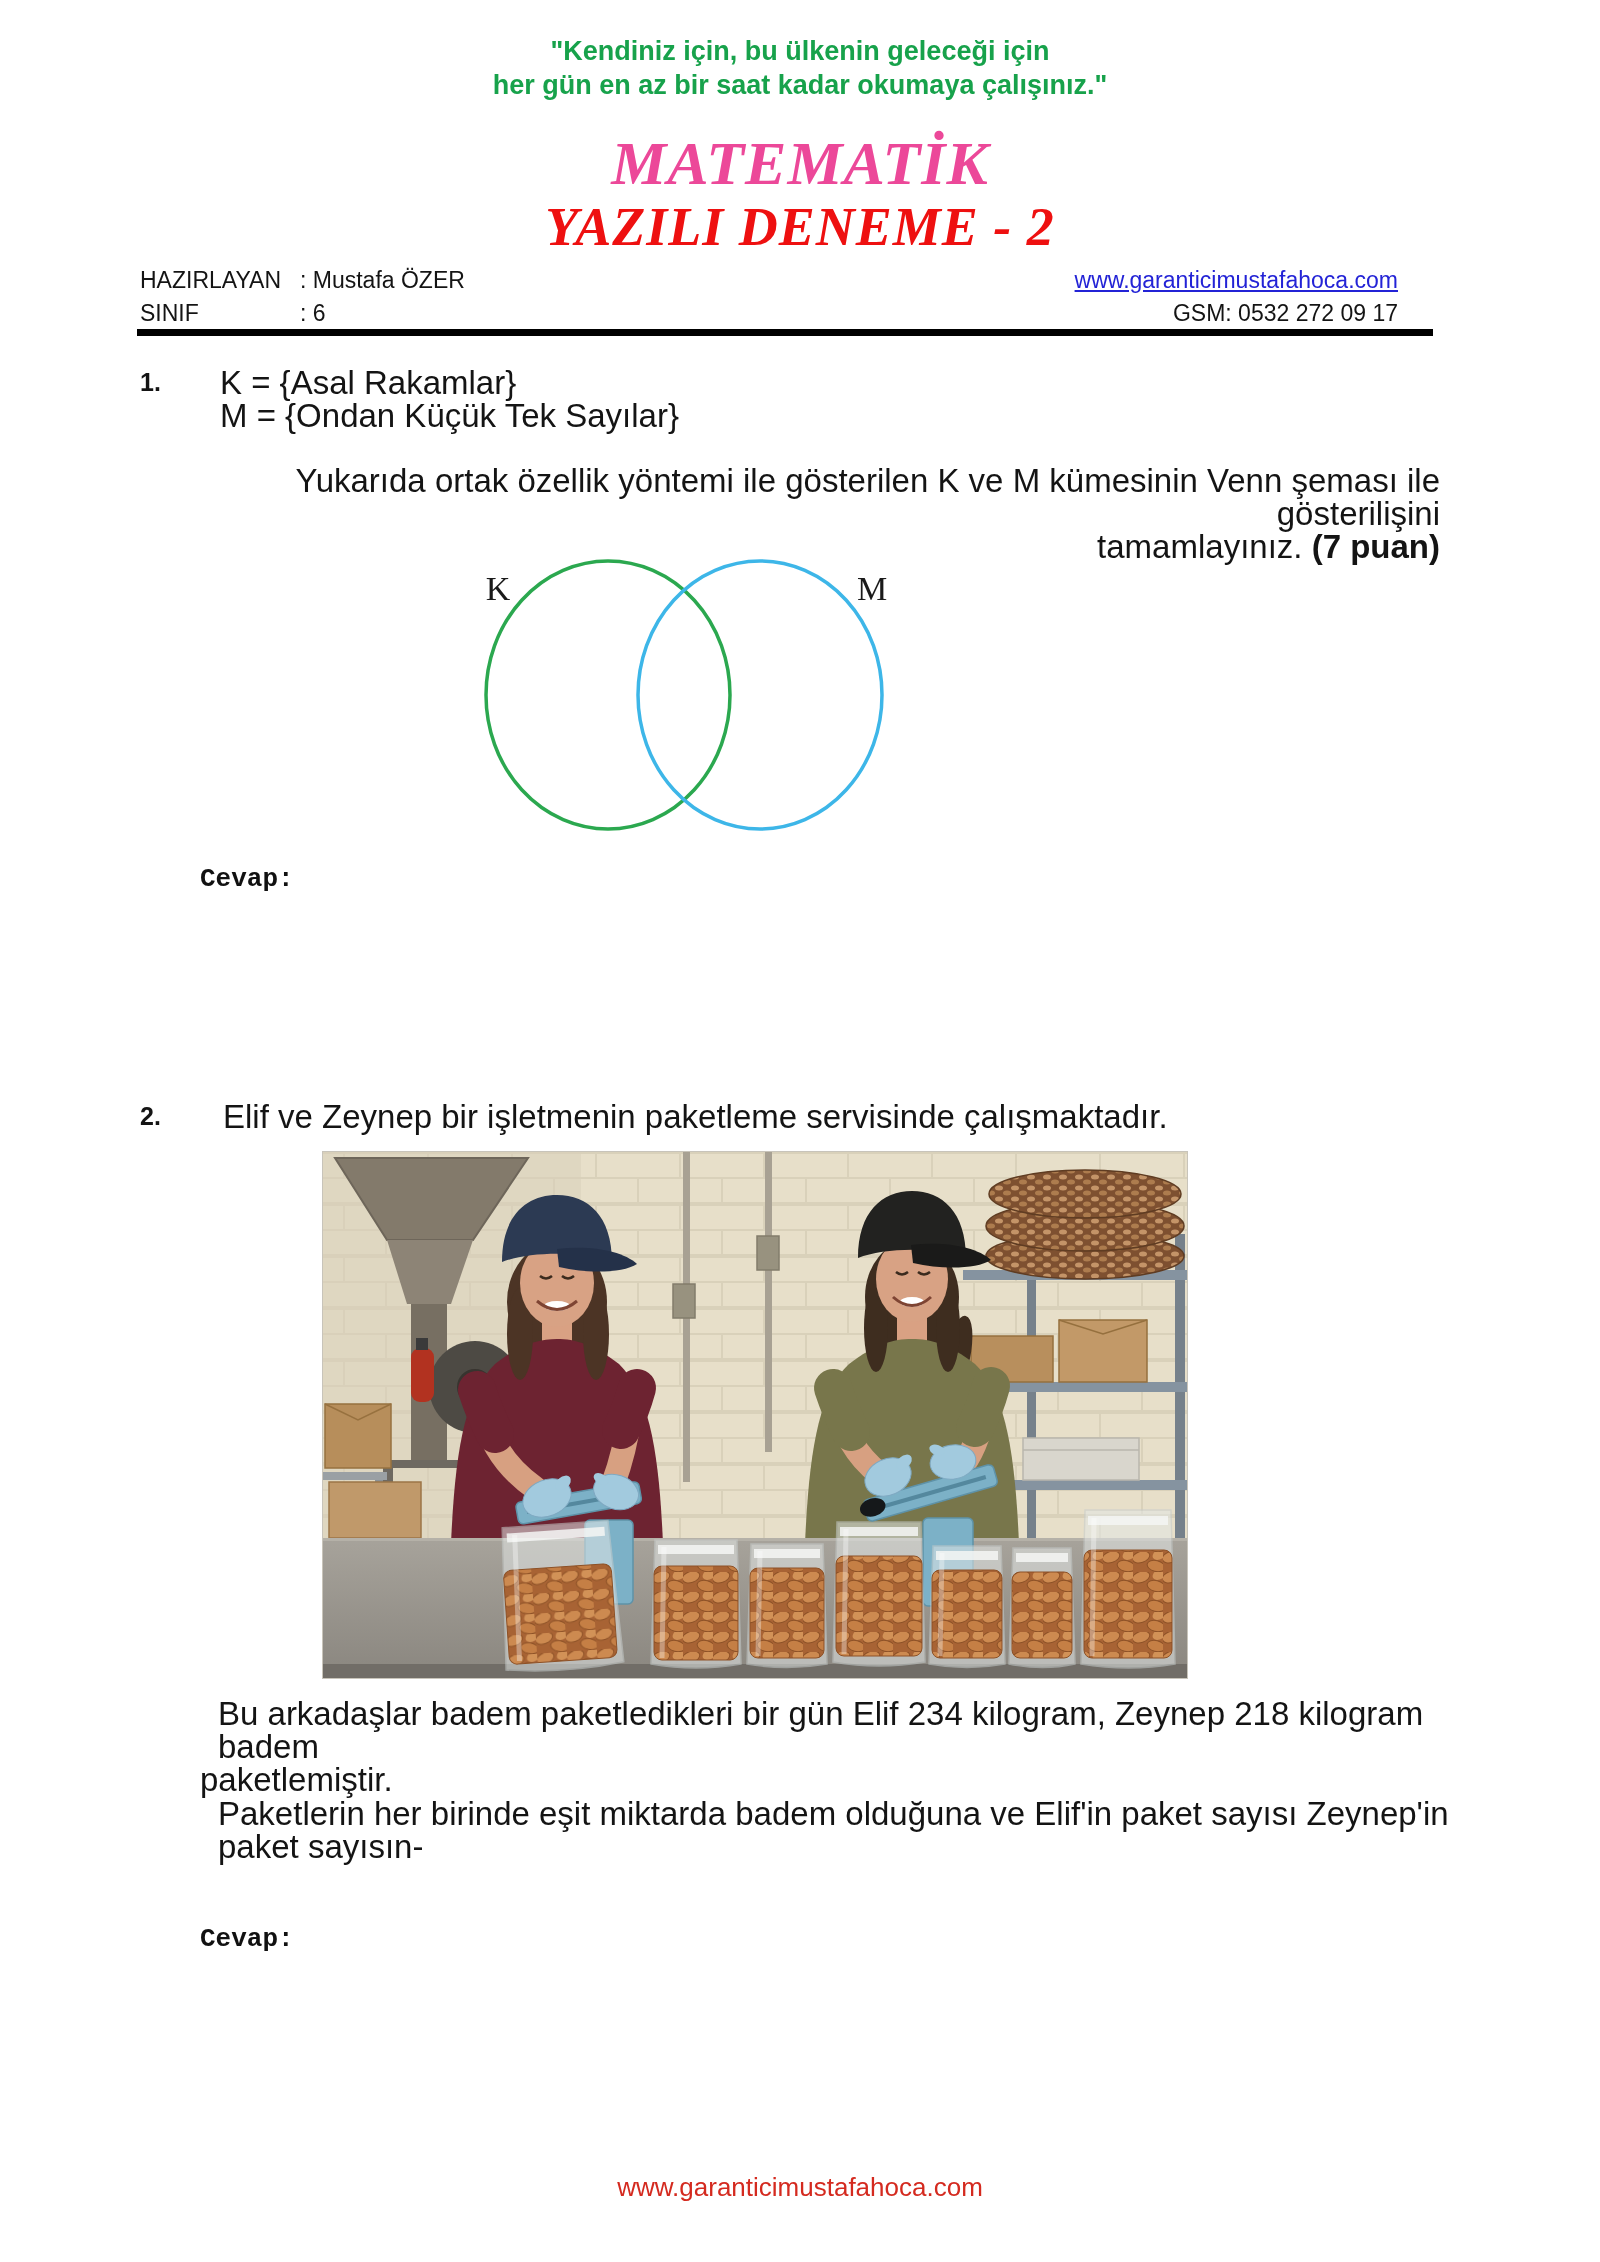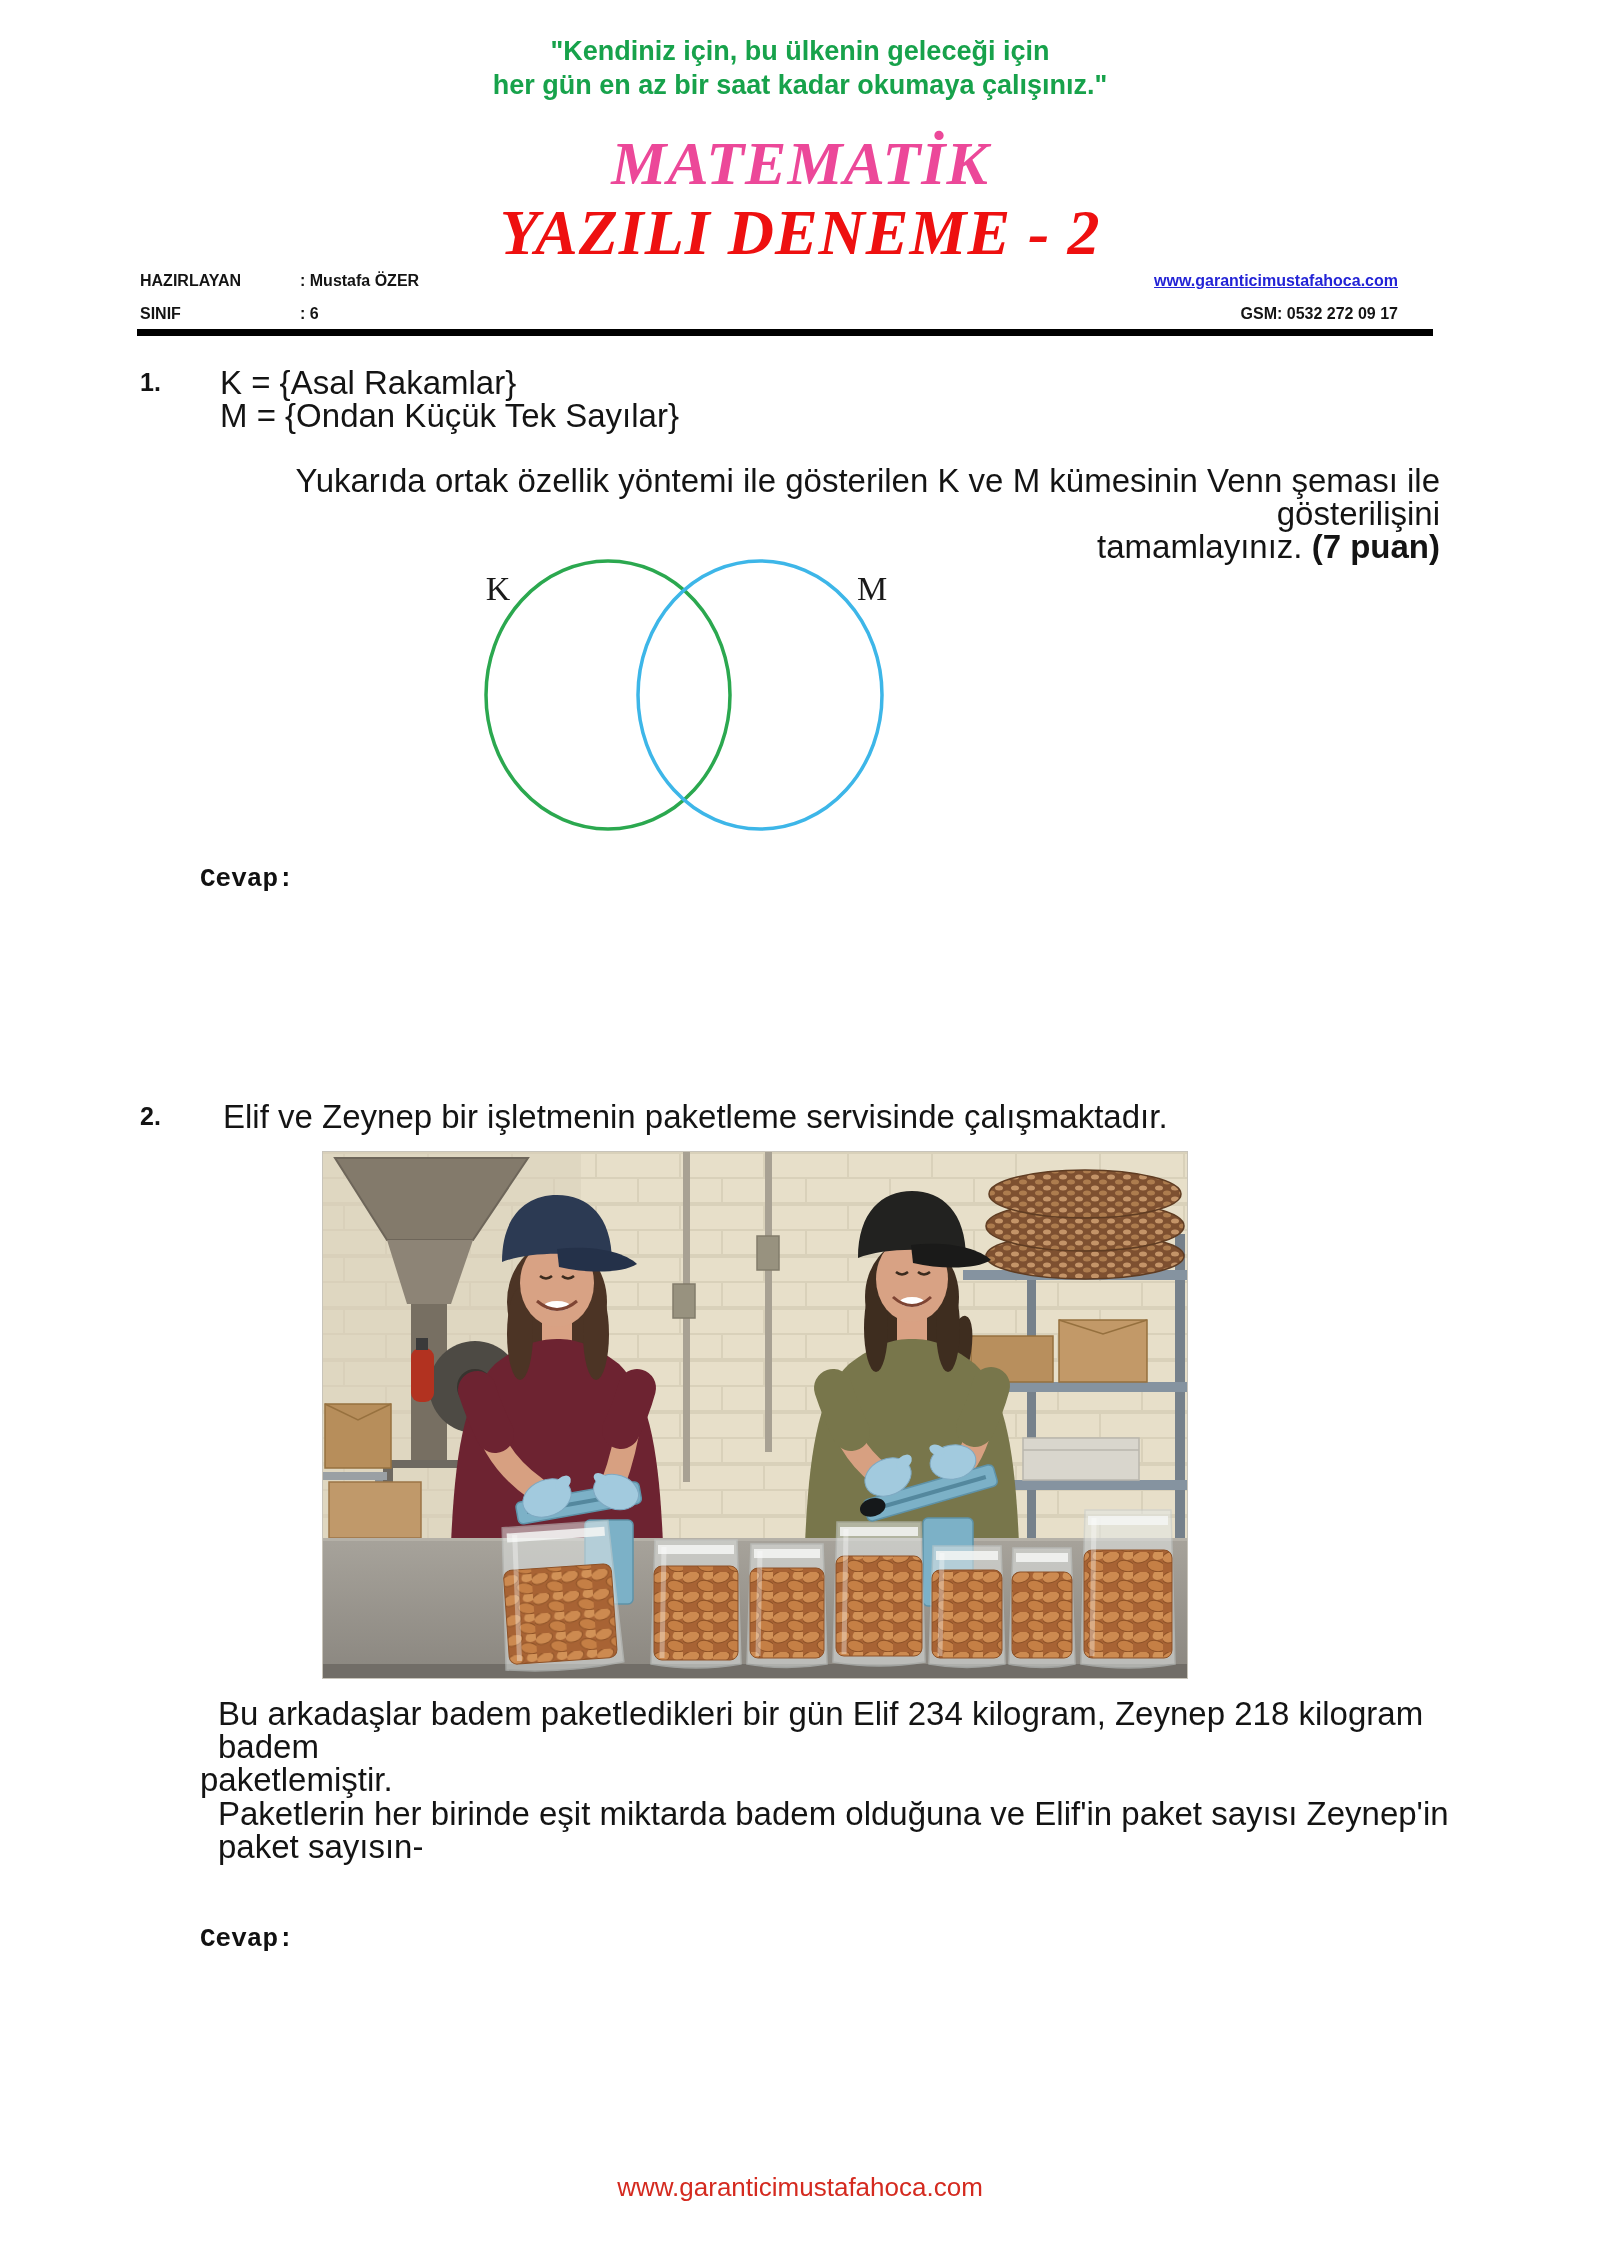--- a/index.html
+++ b/index.html
@@ -4,22 +4,22 @@
 <style>
   html,body{margin:0;padding:0;background:#e9e9e9;}
   #page{position:relative;width:1600px;height:2262px;background:#ffffff;margin:0 auto;
         font-family:"Liberation Sans", sans-serif;color:#111;overflow:hidden;}
   .abs{position:absolute;}
   .centered{left:0;width:1600px;text-align:center;}
   .quote{font-weight:bold;font-size:27px;color:#17a24b;letter-spacing:0px;}
   .doc-title{font-family:"Liberation Serif", serif;font-style:italic;font-weight:bold;
              font-size:62px;color:#ec4899;letter-spacing:1px;}
   .doc-subtitle{font-family:"Liberation Serif", serif;font-style:italic;font-weight:bold;
-             font-size:64px;color:#ee1010;letter-spacing:1px;}
-  .info{font-size:16px;line-height:33px;color:#141414;font-weight:bold;}
+             font-size:54px;color:#ee1010;letter-spacing:1px;}
+  .info{font-size:23px;line-height:33px;color:#141414;}
   .info-row{display:flex;}
   .info-key{display:inline-block;width:160px;}
   .weblink{color:#2323d6;text-decoration:underline;}
   .rule{background:#000;}
   .body-txt{font-size:33px;line-height:33px;color:#141414;}
   .qnum{font-weight:bold;font-size:25px;}
   .indent{padding-left:18px;}
   .answer{font-weight:bold;font-size:26px;color:#111;font-family:Liberation Mono, monospace;}
   .footer-link{color:#d42a1f;font-size:26px;}
   .venn-label{font-family:"Liberation Serif", serif;}

